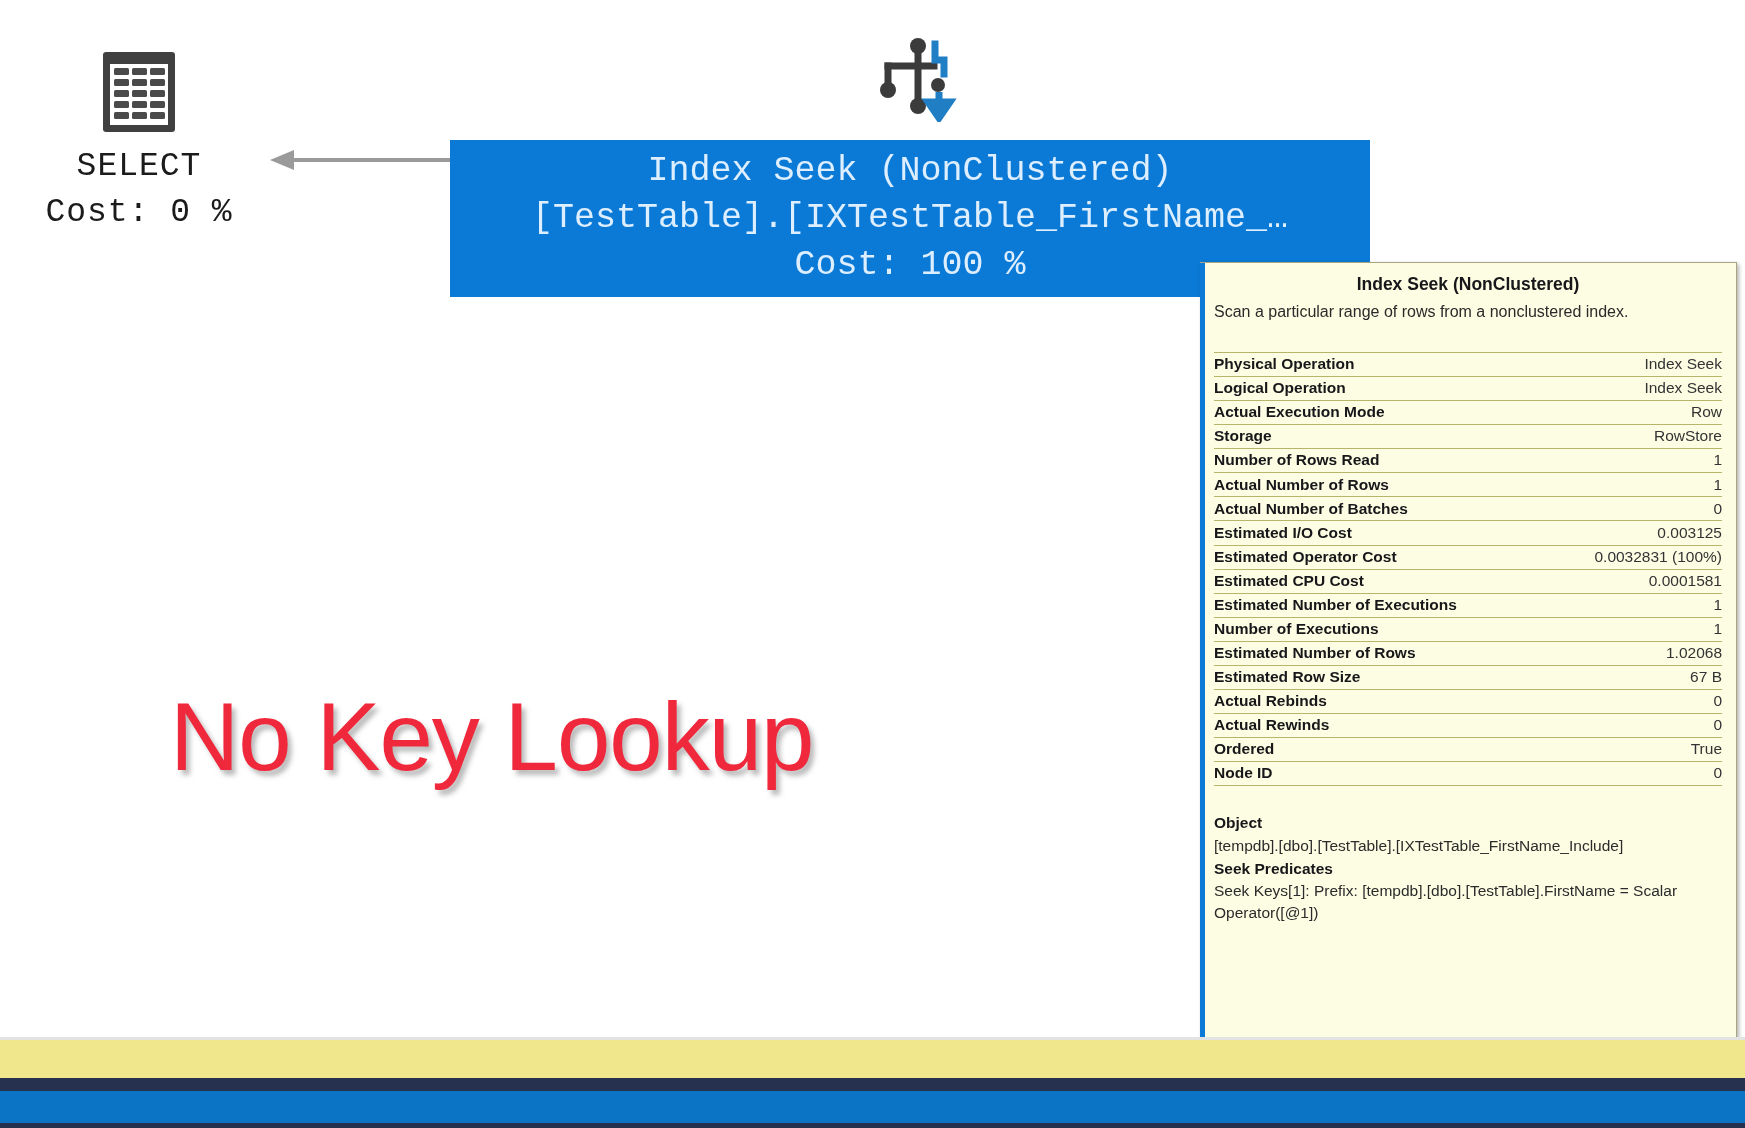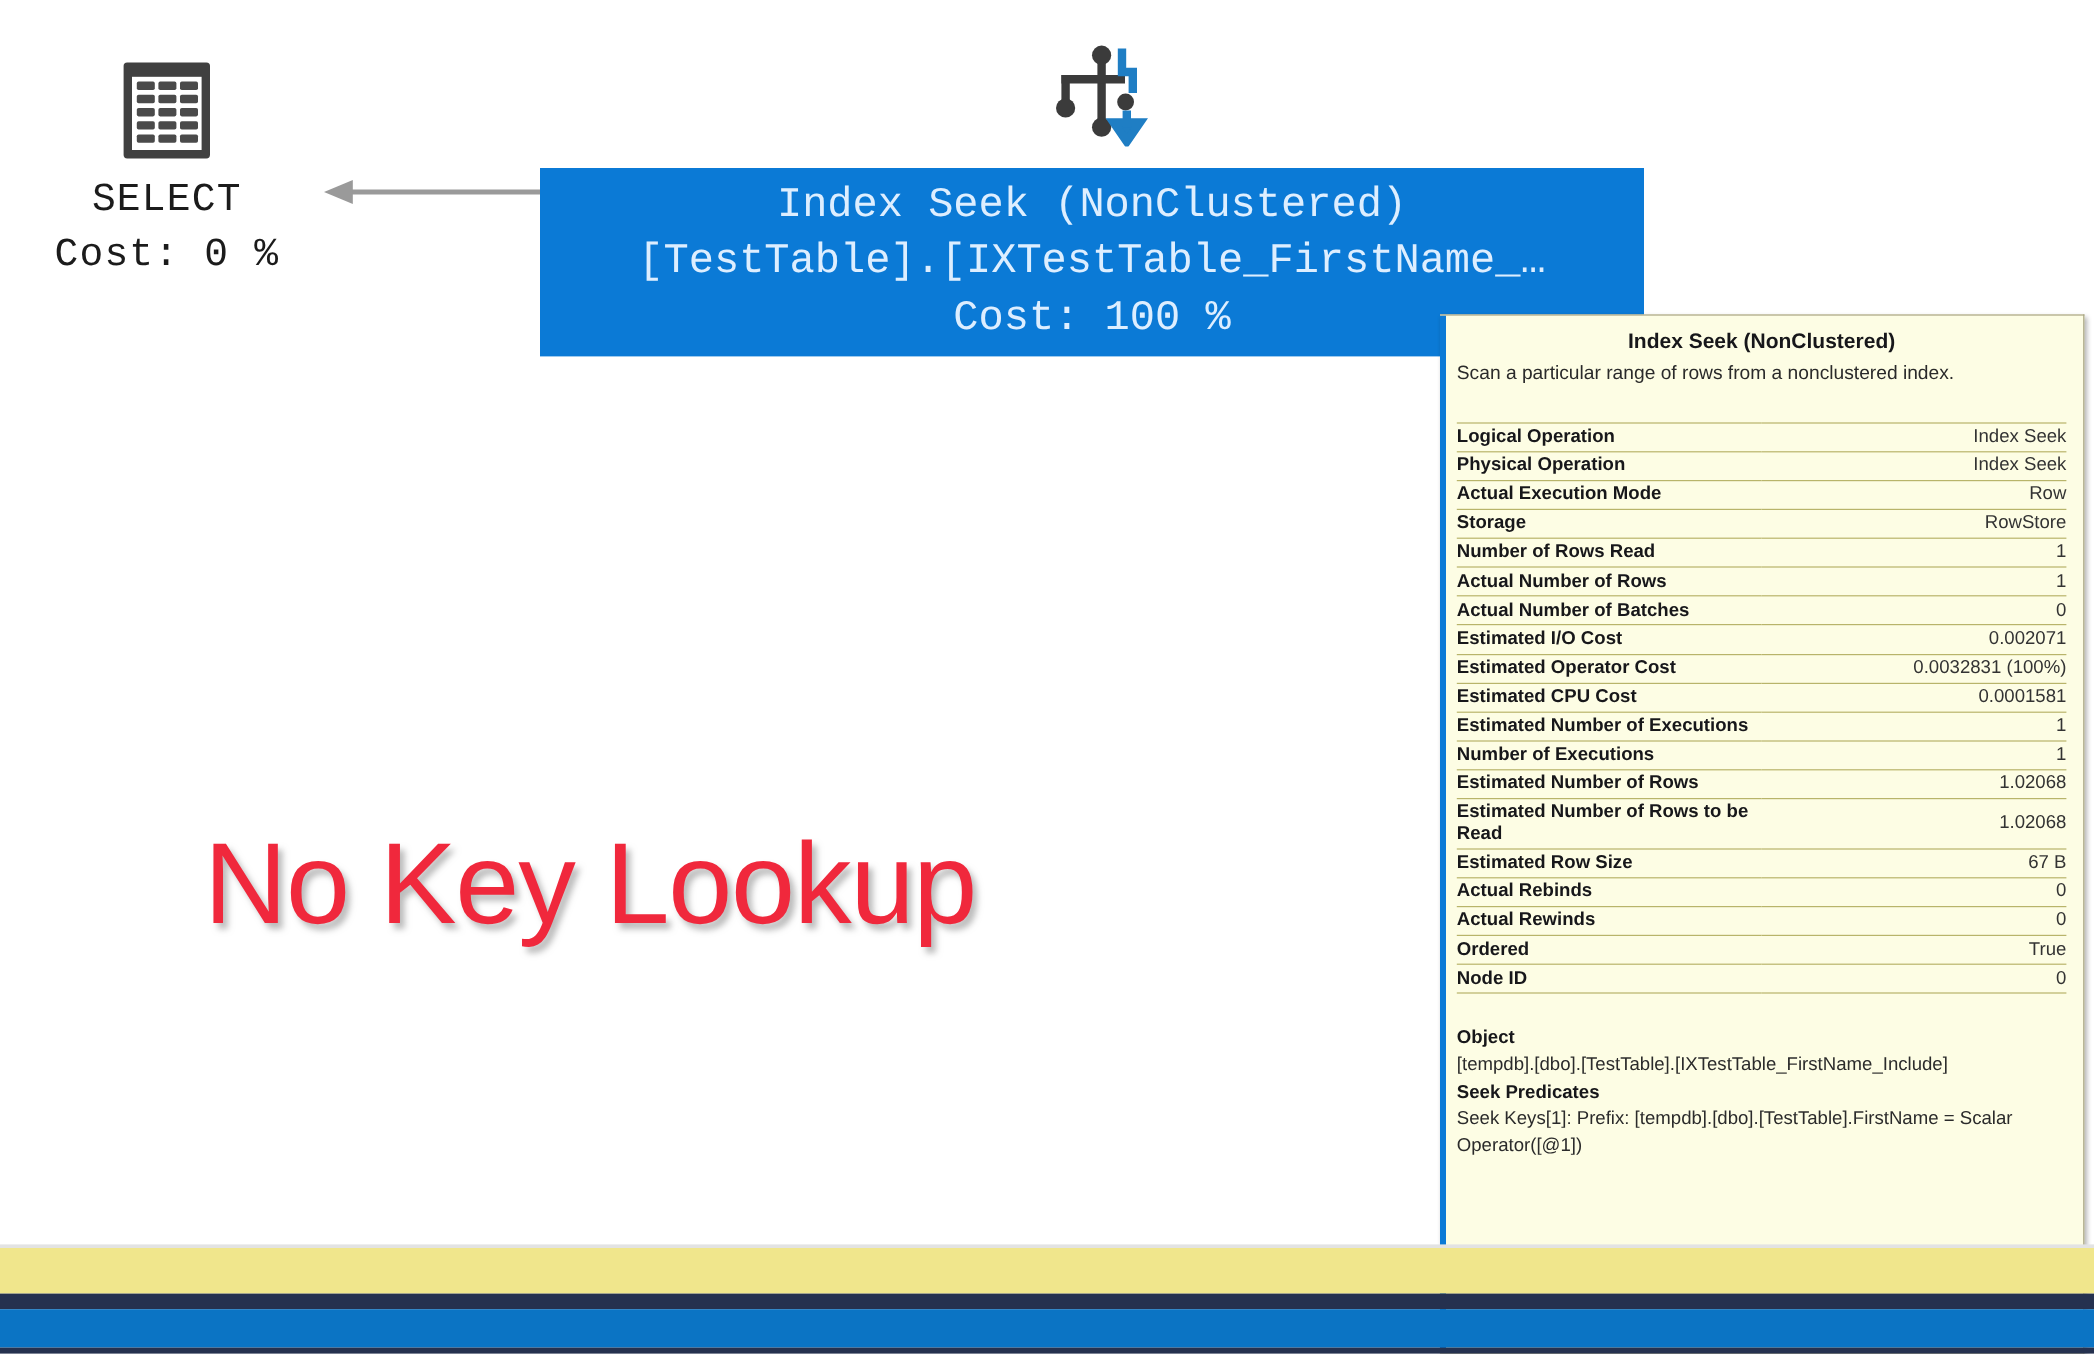--- a/index.html
+++ b/index.html
@@ -313,28 +313,28 @@
 
   <div id="tooltip">
     <div id="tooltip-accent"></div>
     <div id="tooltip-inner">
       <div id="tooltip-title">Index Seek (NonClustered)</div>
       <div id="tooltip-description">Scan a particular range of rows from a nonclustered index.</div>
 
       <table id="tooltip-properties">
         <tbody id="tooltip-properties-body">
             <tr>
+              <td class="prop-key">Physical Operation</td>
+              <td class="prop-val">Index Seek</td>
+            </tr>
+            <tr>
               <td class="prop-key">Logical Operation</td>
               <td class="prop-val">Index Seek</td>
             </tr>
             <tr>
-              <td class="prop-key">Physical Operation</td>
-              <td class="prop-val">Index Seek</td>
-            </tr>
-            <tr>
               <td class="prop-key">Actual Execution Mode</td>
               <td class="prop-val">Row</td>
             </tr>
             <tr>
               <td class="prop-key">Storage</td>
               <td class="prop-val">RowStore</td>
             </tr>
             <tr>
               <td class="prop-key">Number of Rows Read</td>
               <td class="prop-val">1</td>
@@ -342,44 +342,40 @@
             <tr>
               <td class="prop-key">Actual Number of Rows</td>
               <td class="prop-val">1</td>
             </tr>
             <tr>
               <td class="prop-key">Actual Number of Batches</td>
               <td class="prop-val">0</td>
             </tr>
             <tr>
               <td class="prop-key">Estimated I/O Cost</td>
-              <td class="prop-val">0.002071</td>
+              <td class="prop-val">0.003125</td>
             </tr>
             <tr>
               <td class="prop-key">Estimated Operator Cost</td>
               <td class="prop-val">0.0032831 (100%)</td>
             </tr>
             <tr>
               <td class="prop-key">Estimated CPU Cost</td>
               <td class="prop-val">0.0001581</td>
             </tr>
             <tr>
               <td class="prop-key">Estimated Number of Executions</td>
               <td class="prop-val">1</td>
             </tr>
             <tr>
               <td class="prop-key">Number of Executions</td>
               <td class="prop-val">1</td>
             </tr>
             <tr>
               <td class="prop-key">Estimated Number of Rows</td>
-              <td class="prop-val">1.02068</td>
-            </tr>
-            <tr>
-              <td class="prop-key">Estimated Number of Rows to be Read</td>
               <td class="prop-val">1.02068</td>
             </tr>
             <tr>
               <td class="prop-key">Estimated Row Size</td>
               <td class="prop-val">67 B</td>
             </tr>
             <tr>
               <td class="prop-key">Actual Rebinds</td>
               <td class="prop-val">0</td>
             </tr>

